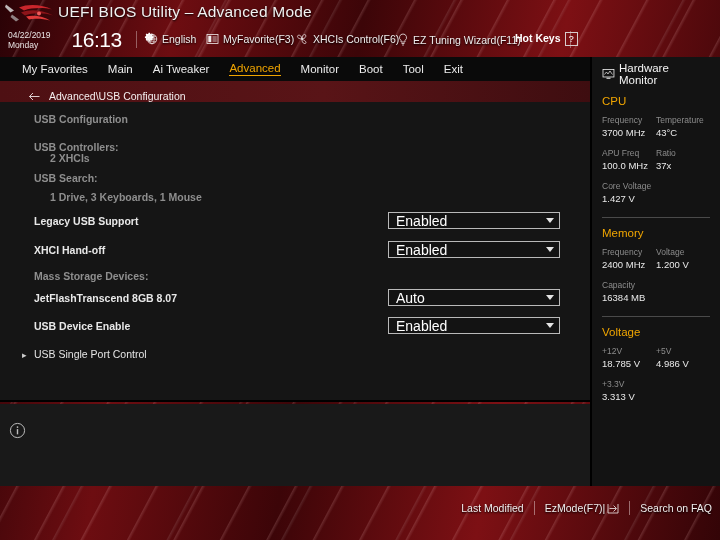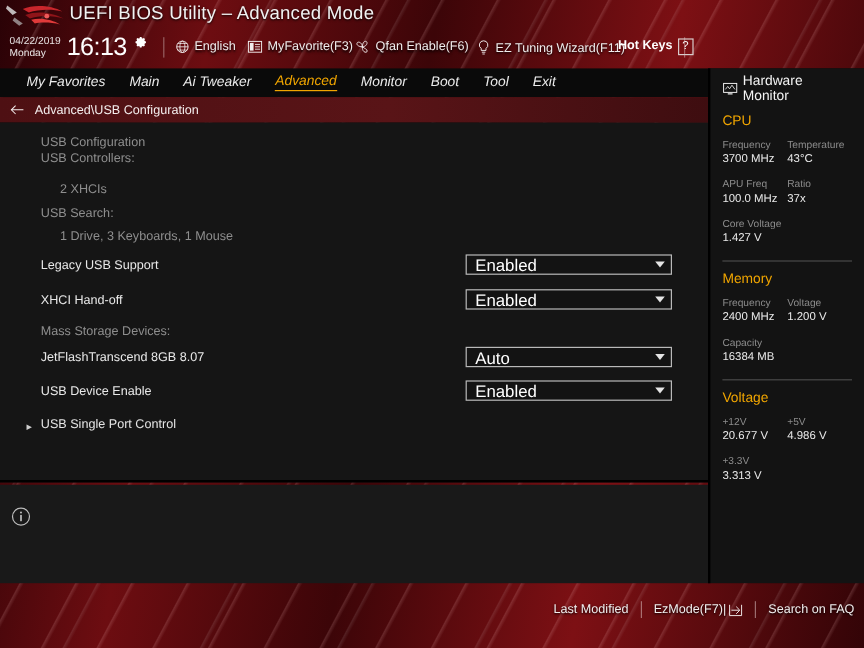--- a/index.html
+++ b/index.html
@@ -36,21 +36,21 @@
   .rog-logo {
     position: absolute; left: 4px; top: 2px; width: 52px; height: 24px;
   }
   .title {
     position: absolute; left: 58px; top: 3px;
     font-size: 15.5px; color: #f2f2f2; letter-spacing: 0.2px;
     text-shadow: 0 1px 2px #000;
   }
   .datetime {
     position: absolute; left: 8px; top: 29px;
-    display: flex; align-items: flex-start; gap: 5px;
+    display: flex; align-items: center; gap: 21px;
   }
   .dt-date { font-size: 8.5px; color: #e8e4e4; line-height: 10px; text-align: left; }
   .dt-day  { font-size: 8.5px; color: #e8e4e4; line-height: 10px; }
   .dt-clock { font-size: 21px; color: #ffffff; line-height: 21px; letter-spacing: -0.5px; }
   .gear-ic { margin-left: 1px; margin-bottom: 7px; }
   .vdiv {
     position: absolute; top: 31px; width: 1px; height: 17px;
     background: rgba(220,200,200,0.45);
   }
   .hitem {
@@ -74,44 +74,43 @@
     position: absolute; left: 0; top: 57px; width: 720px; height: 24px;
     background: #0a0a0a;
   }
   .navtabs {
     position: absolute; left: 22px; top: 0; height: 24px;
     display: flex; align-items: center; gap: 20px;
   }
   .tab {
     font-size: 11.5px; color: #ebebeb; white-space: nowrap;
     padding-bottom: 1px;
-    font-style: italic;
   }
   .tab.active {
     color: #f0a500; border-bottom: 1px solid #f0a500;
   }
 
   
   .crumbbar {
     position: absolute; left: 0; top: 81px; width: 590px; height: 21px;
     background: linear-gradient(90deg, #4e1013 0%, #591417 55%, #3e0d10 100%);
-    display: flex; align-items: center; gap: 8px; padding-left: 8px;
+    display: flex; align-items: flex-end; gap: 8px; padding-left: 28px;
   }
   .crumb-text { font-size: 10.5px; color: #f4eeee; }
 
   
   .main {
     position: absolute; left: 0; top: 102px; width: 590px; height: 300px;
     background: #151515;
     border-bottom: 2px solid #000;
   }
   .row { position: absolute; left: 0; width: 590px; height: 22px; }
   .row-label {
     position: absolute; left: 34px; top: 3px;
-    font-size: 10.5px; color: #d6d6d6; white-space: nowrap;
+    font-size: 10.5px; color: #d6d6d6; white-space: nowrap; font-weight: bold;
   }
   .row-label.dim { color: #8e8e8e; }
   .row-label.indent { left: 50px; }
   .row-label.bright { color: #e8e8e8; }
 
   .dropdown {
     position: absolute; left: 388px; top: 0px;
     width: 172px; height: 17px;
     border: 1px solid #b9b9b9; background: #131313;
     display: flex; align-items: center; justify-content: space-between;
@@ -226,21 +225,21 @@
         <span>MyFavorite(F3)</span>
       </div>
 
       <div class="hitem" style="left:295px;">
         <svg width="14" height="12" viewBox="0 0 28 24">
           <path d="M14 12 C8 12, 4 9, 5 6 C6 3, 11 4, 13 8 C14 10, 14 11, 14 12 Z" fill="none" stroke="#f0ecec" stroke-width="1.5"></path>
           <path d="M14 12 C14 6, 17 2, 20 3 C23 4, 22 9, 18 11 C16 12, 15 12, 14 12 Z" fill="none" stroke="#f0ecec" stroke-width="1.5"></path>
           <path d="M14 12 C18 15, 22 16, 22 19 C22 22, 17 22, 15 18 C14 16, 14 13, 14 12 Z" fill="none" stroke="#f0ecec" stroke-width="1.5"></path>
           <circle cx="14" cy="12" r="1.6" fill="#f0ecec"></circle>
         </svg>
-        <span>Qfan Enable(F6)</span>
+        <span>XHCIs Control(F6)</span>
       </div>
 
       <div class="hitem" style="left:397px;">
         <svg width="12" height="13" viewBox="0 0 24 26">
           <path d="M12 2a7 7 0 00-4 12.8V18h8v-3.2A7 7 0 0012 2z" fill="none" stroke="#f0ecec" stroke-width="1.6"></path>
           <line x1="9" y1="21" x2="15" y2="21" stroke="#f0ecec" stroke-width="1.6"></line>
           <line x1="10" y1="24" x2="14" y2="24" stroke="#f0ecec" stroke-width="1.5"></line>
         </svg>
         <span>EZ Tuning Wizard(F11)</span>
       </div>
@@ -272,21 +271,21 @@
       <polyline points="10,4 3,11 10,18" fill="none" stroke="#f4eeee" stroke-width="1.7"></polyline>
     </svg>
     <span class="crumb-text">Advanced\USB Configuration</span>
   </div>
 
   <div class="main">
 
     <div class="row" style="top:8px;">
       <span class="row-label dim">USB Configuration</span>
     </div>
-    <div class="row" style="top:21px;">
+    <div class="row" style="top:36px;">
       <span class="row-label dim">USB Controllers:</span>
     </div>
     <div class="row" style="top:47px;">
       <span class="row-label dim indent">2 XHCIs</span>
     </div>
     <div class="row" style="top:67px;">
       <span class="row-label dim">USB Search:</span>
     </div>
     <div class="row" style="top:86px;">
       <span class="row-label dim indent">1 Drive, 3 Keyboards, 1 Mouse</span>
@@ -399,21 +398,21 @@
         <div class="hw-v">16384 MB</div>
       </div>
     </div>
 
     <div class="hw-div"></div>
 
     <div class="hw-sec">Voltage</div>
     <div class="hw-grid">
       <div class="hw-cell">
         <div class="hw-k">+12V</div>
-        <div class="hw-v">20.677 V</div>
+        <div class="hw-v">18.785 V</div>
       </div>
       <div class="hw-cell">
         <div class="hw-k">+5V</div>
         <div class="hw-v">4.986 V</div>
       </div>
     </div>
     <div class="hw-grid">
       <div class="hw-cell" style="width:110px;">
         <div class="hw-k">+3.3V</div>
         <div class="hw-v">3.313 V</div>

